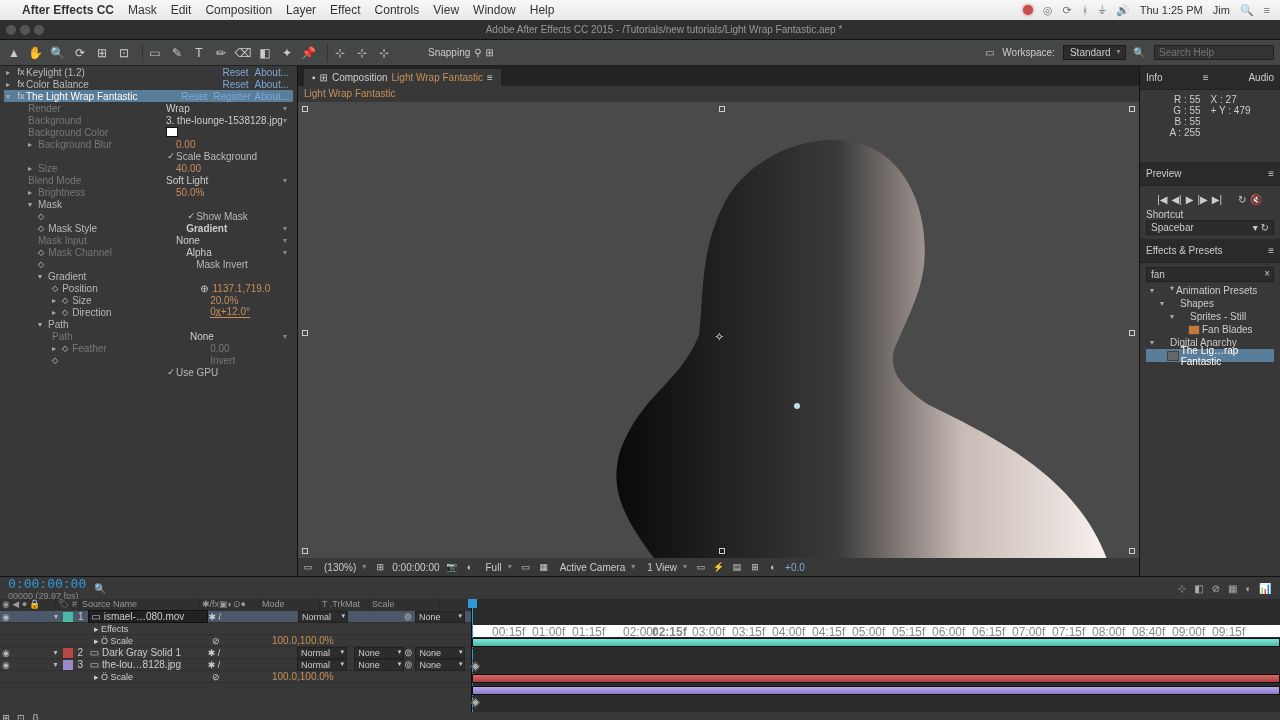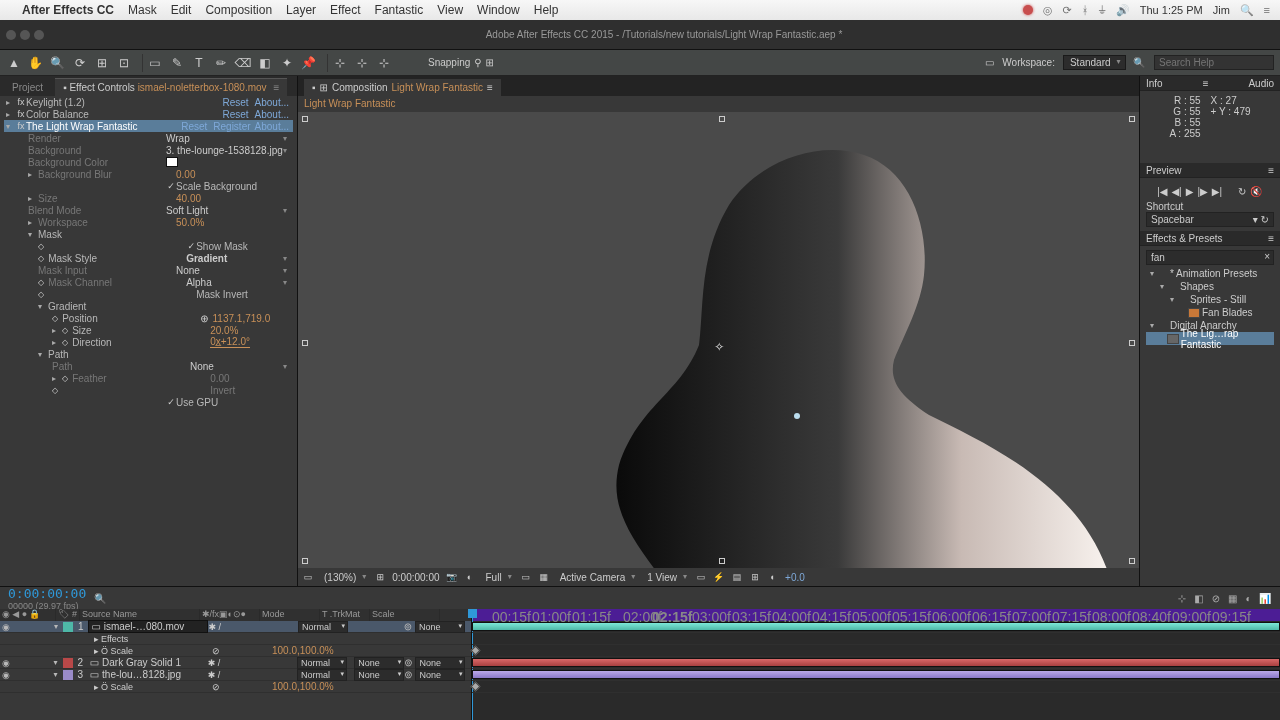--- a/index.html
+++ b/index.html
@@ -9,21 +9,21 @@
 .mac-menubar { height:20px; background:linear-gradient(#f7f7f7,#e8e8e8); display:flex; align-items:center; padding:0 10px; color:#333; font-size:12px; }
 .mac-menubar .apple { font-size:13px; margin-right:12px; }
 .mac-menubar .app-name { font-weight:bold; margin-right:14px; }
 .mac-menubar .menu-item { margin-right:14px; cursor:default; }
 .mac-menubar .right { margin-left:auto; display:flex; align-items:center; gap:10px;}
 .mac-menubar .right span{font-size:11px;}
 .ico-red{width:10px;height:10px;border-radius:50%;background:#c84e4e;display:inline-block;box-shadow:0 0 3px #c84e4e;}
 .menuicon{opacity:.7;}
 
 
-.doc-titlebar { height:30px; background:#2f2f2f; color:#999; font-size:10px; display:flex; align-items:center; padding-left:6px; border-bottom:1px solid #111;}
+.doc-titlebar { height:20px; background:#2f2f2f; color:#999; font-size:10px; display:flex; align-items:center; padding-left:6px; border-bottom:1px solid #111;}
 .doc-titlebar .traffic { width:10px; height:10px; border-radius:50%; background:#555; margin-right:4px;}
 .doc-titlebar .title{margin:0 auto;}
 
 
 .toolbar { height:26px; background:#444746; display:flex; align-items:center; padding:0 6px; border-bottom:1px solid #222;}
 .toolbar .tool { width:16px; height:16px; margin-right:6px; display:flex; align-items:center; justify-content:center; color:#ccc; font-size:12px; cursor:default;}
 .toolbar .sep{width:1px;height:18px;background:#333;margin:0 4px;}
 .toolbar .snap{margin-left:30px; display:flex; align-items:center; gap:4px; font-size:10px; color:#ccc;}
 .toolbar .right{margin-left:auto; display:flex; align-items:center; gap:8px; color:#ccc; font-size:10px;}
 .toolbar .right input{background:#333; border:1px solid #222; color:#ccc; font-size:10px; padding:1px 16px 1px 4px; width:120px;}
@@ -77,21 +77,21 @@
 .anchor{position:absolute;width:12px;height:12px;color:#ddd;font-size:12px;}
 .dot{position:absolute;width:6px;height:6px;border-radius:50%;background:#bde;}
 .vp-footer{height:18px;background:#383838;display:flex;align-items:center;padding:0 4px;gap:6px;color:#ccc;font-size:10px;}
 .vp-footer .ctrl{color:#ccc;}
 .dd-sm{padding:0 12px 0 4px;position:relative;}
 .dd-sm::after{content:"▾";position:absolute;right:2px;font-size:8px;color:#888;}
 .vp-footer .exp{color:#7ea8d8;}
 
 
 .right-panel{width:140px;background:#383838;display:flex;flex-direction:column;}
-.rp-section-hdr{height:15px;background:#2a2a2a;display:flex;align-items:center;padding:0 6px;color:#ccc;font-size:10px;justify-content:space-between;border-bottom:1px solid #222;}
+.rp-section-hdr{height:24px;background:#2a2a2a;display:flex;align-items:center;padding:0 6px;color:#ccc;font-size:10px;justify-content:space-between;border-bottom:1px solid #222;}
 .rp-body{padding:4px 6px;font-size:10px;color:#ccc;}
 .info-grid{display:grid;grid-template-columns:auto auto;gap:0 10px;font-size:10px;}
 .info-grid .lbl{text-align:right;}
 .preview-ctrls{display:flex;gap:4px;font-size:10px;color:#ccc;justify-content:center;margin:4px 0;}
 .preview-ctrls span{cursor:default;}
 .shortcut-row{display:flex;background:#2c2c2c;border:1px solid #222;padding:1px 4px;justify-content:space-between;}
 .ep-search{width:100%;background:#2c2c2c;border:1px solid #222;color:#ccc;font-size:10px;padding:1px 4px;}
 .ep-tree{font-size:10px;margin-top:2px;}
 .ep-tree .row{display:flex;align-items:center;height:13px;padding-left:2px;}
 .ep-tree .row.selected{background:#5a7d9a;color:#fff;}
@@ -125,21 +125,21 @@
 .tl-row .srcname.boxed{background:#222;border:1px solid #111;}
 .tl-row .switches{width:60px;display:flex;gap:2px;color:#ccc;font-size:9px;}
 .tl-row .mode{width:60px;margin-left:32px;}
 .tl-row .trkmat{width:50px;}
 .tl-row .parent{width:70px;}
 .tl-row .dd{background:#2c2c2c;border:1px solid #222;padding:0 10px 0 3px;color:#ccc;font-size:9px;position:relative;display:inline-block;width:50px;}
 .tl-row .dd::after{content:"▾";position:absolute;right:2px;font-size:7px;}
 .tl-row .val{color:#c89058;}
 .tl-sub{padding-left:80px;font-size:9px;color:#aaa;}
 .tl-right{flex:1;background:#2a2a2a;position:relative;}
-.tl-ruler{height:12px;background:#4c1d95;position:relative;font-size:14px;color:#888;}
+.tl-ruler{height:12px;background:#ffffff;position:relative;font-size:12px;color:#888;margin-top:26px;}
 .tl-ruler span{position:absolute;top:0;}
 .tl-cti{position:absolute;left:0;top:0;bottom:0;width:1px;background:#2f98d8;}
 .tl-cti::before{content:"";position:absolute;top:0;left:-4px;width:9px;height:9px;background:#2f98d8;}
 .tl-track{height:12px;position:relative;border-bottom:1px solid #2f2f2f;}
 .tl-bar{position:absolute;top:1px;bottom:1px;border:1px solid #111;}
 .tl-bar.teal{background:linear-gradient(#7de8d8,#4eb8a8);}
 .tl-bar.red{background:linear-gradient(#d86868,#a84040);}
 .tl-bar.lav{background:linear-gradient(#baa8e8,#8a78c8);}
 .tl-kf{position:absolute;width:7px;height:7px;transform:rotate(45deg);background:#aaa;border:1px solid #444;top:2px;left:0;}
 .tl-footer{height:14px;background:#383838;}
@@ -149,21 +149,21 @@
 <body>
 
 <div class="mac-menubar">
   <span class="apple"></span>
   <span class="app-name">After Effects CC</span>
   <span class="menu-item">Mask</span>
   <span class="menu-item">Edit</span>
   <span class="menu-item">Composition</span>
   <span class="menu-item">Layer</span>
   <span class="menu-item">Effect</span>
-  <span class="menu-item">Fantastic</span>
+  <span class="menu-item">Controls</span>
   <span class="menu-item">View</span>
   <span class="menu-item">Window</span>
   <span class="menu-item">Help</span>
   <div class="right">
     <span class="ico-red"></span>
     <span class="menuicon">◎</span>
     <span class="menuicon">⟳</span>
     <span class="menuicon">ᚼ</span>
     <span class="menuicon">⏚</span>
     <span class="menuicon">🔊</span>
@@ -211,29 +211,20 @@
     <span>Workspace:</span>
     <span class="dropdown">Standard</span>
     <span>🔍</span>
     <input placeholder="Search Help" style="">
   </div>
 </div>
 
 <div class="main">
 
   <div class="left-panel">
-    <div class="panel-tabs">
-      <span class="panel-tab dim">Project</span>
-      <span class="panel-tab">
-        <span>▪</span>
-        <span>Effect Controls</span>
-        <span class="orange">ismael-noletterbox-1080.mov</span>
-        <span class="close">≡</span>
-      </span>
-    </div>
     <div class="fx-list">
       <div class="fx-row">
           <span class="toggle right"></span>
           <span class="fxchk">fx</span>
           <span class="name">Keylight (1.2)</span>
           <span class="reset">Reset</span>
           <span class="about">About...</span>
         </div>
       <div class="fx-row">
           <span class="toggle right"></span>
@@ -280,21 +271,21 @@
           <span class="name dim">Size</span>
           <span class="val">40.00</span>
         </div>
       <div class="fx-row indent-1">
           <span class="name dim">Blend Mode</span>
           <span class="ddval">Soft Light</span>
           <span class="ddcaret">▾</span>
         </div>
       <div class="fx-row indent-1">
           <span class="toggle right"></span>
-          <span class="name dim">Workspace</span>
+          <span class="name dim">Brightness</span>
           <span class="val">50.0%</span>
         </div>
       <div class="fx-row indent-1">
           <span class="toggle down"></span>
           <span class="name">Mask</span>
         </div>
       <div class="fx-row indent-2">
           <span class="kf">◇</span>
           <span class="name"></span>
           <span class="chk"></span>

